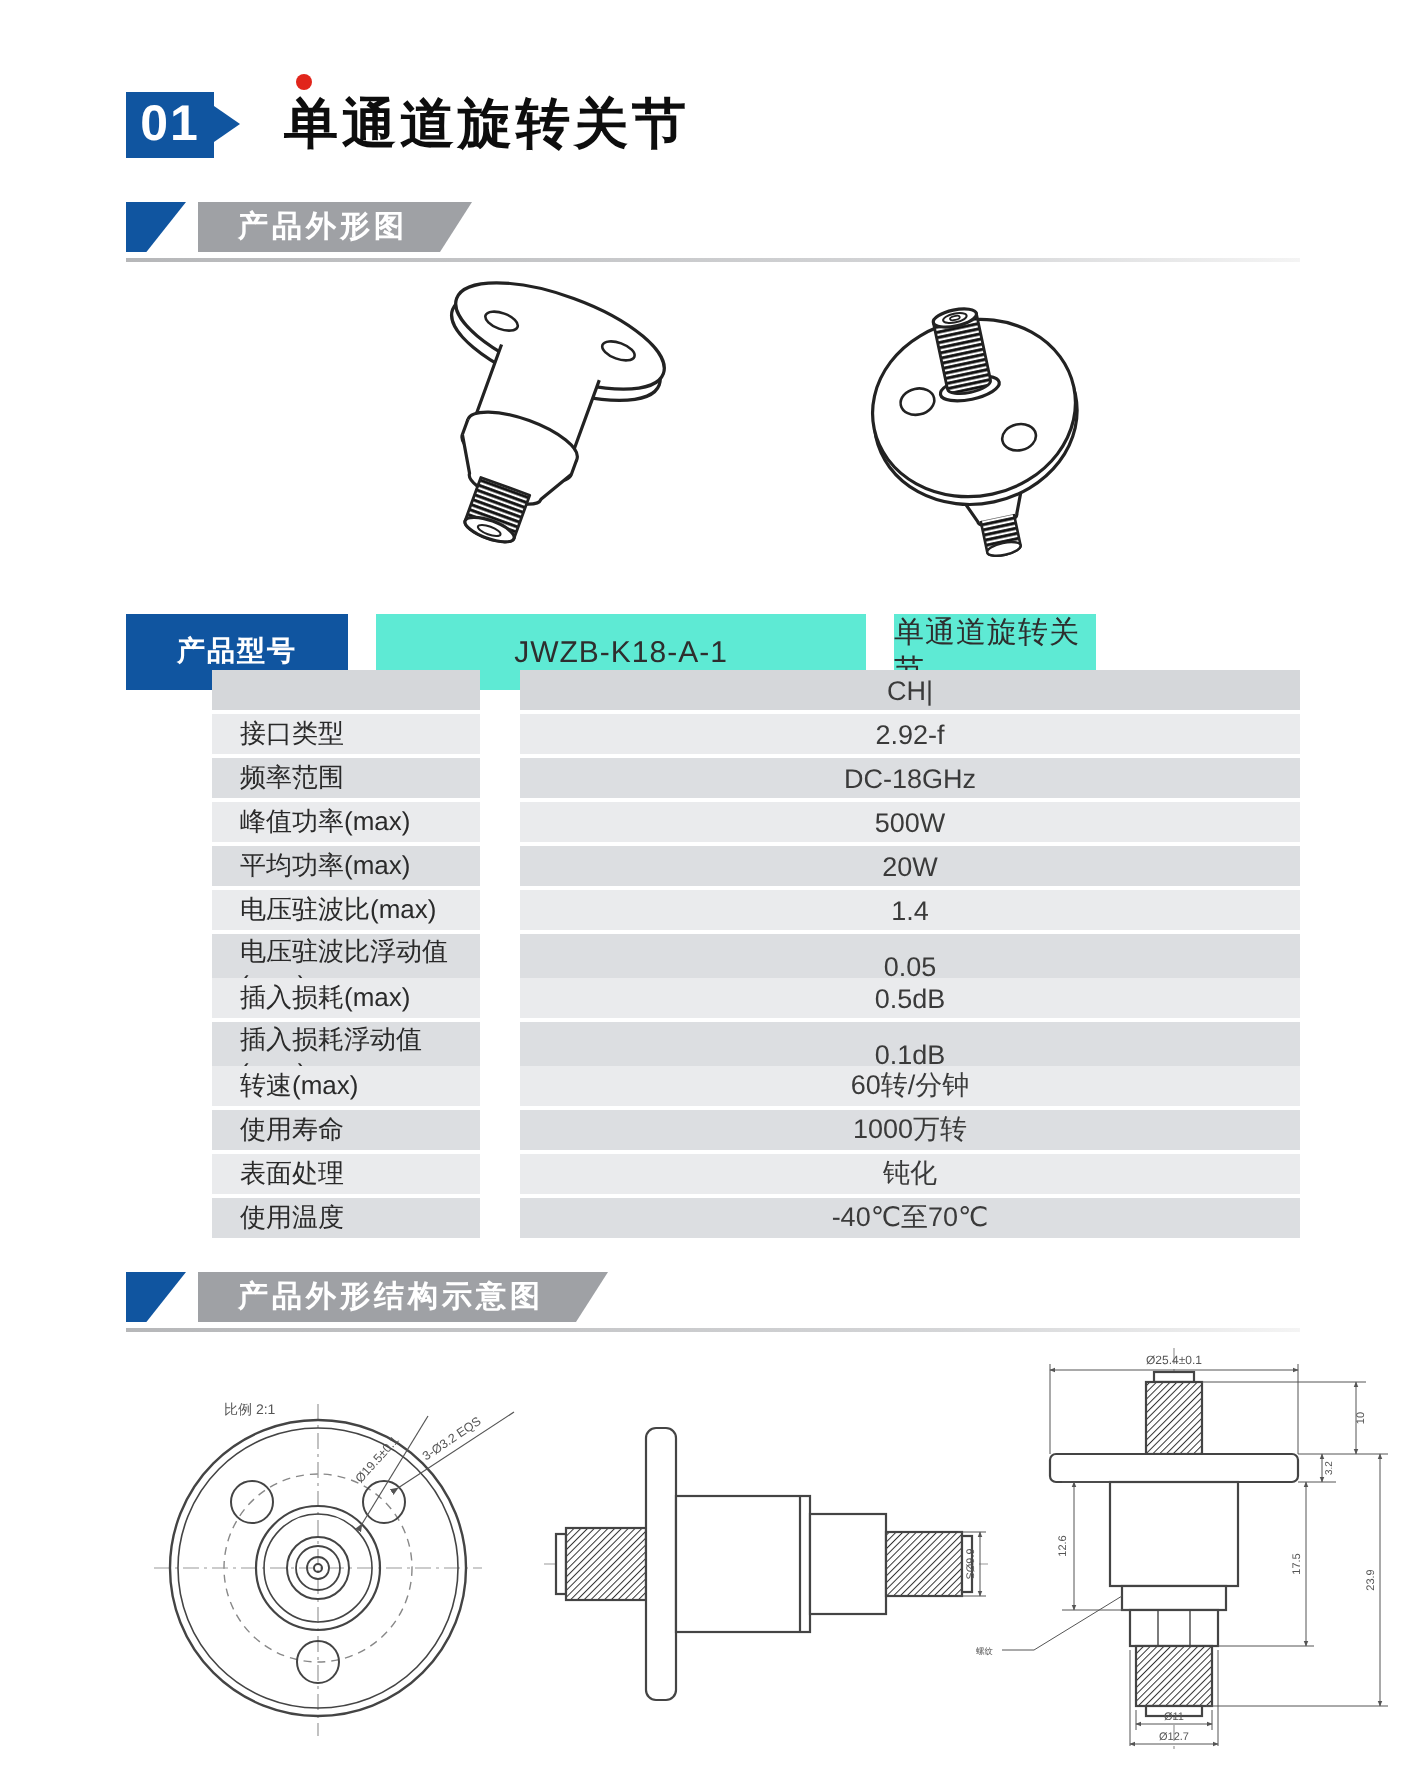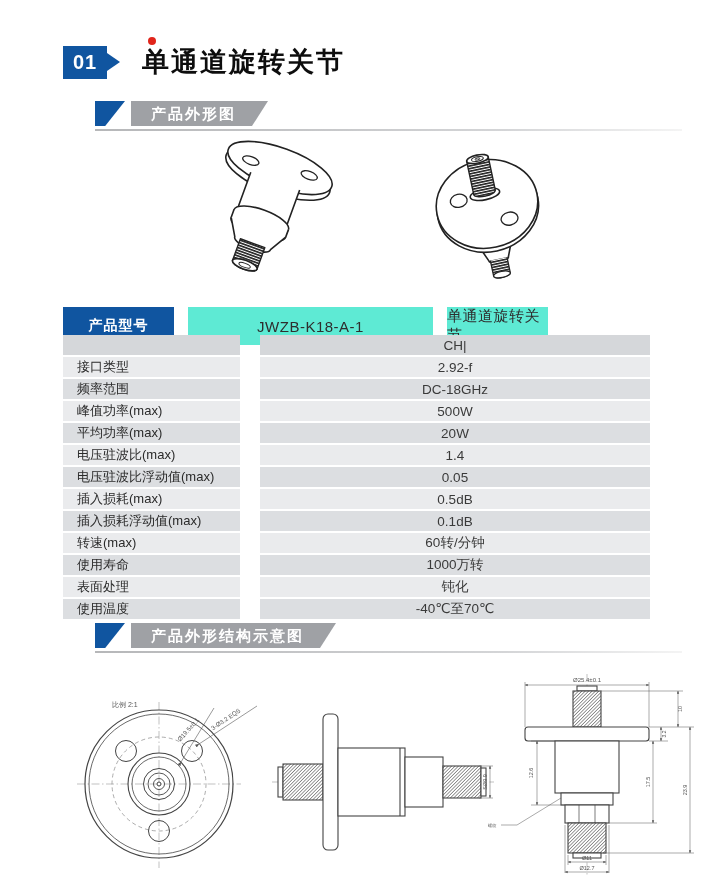--- a/index.html
+++ b/index.html
@@ -1,45 +1,45 @@
 <!DOCTYPE html>
 <html><head>
 <meta charset="utf-8">
 <style>
   html,body{margin:0;padding:0;background:#fff;}
   .page{position:relative;width:709px;height:883px;background:#fff;overflow:hidden;
         font-family:"Liberation Sans","DejaVu Sans",sans-serif;}
 
   
   .doc-header{position:absolute;left:63px;top:44px;display:flex;align-items:center;}
-  .badge{width:44px;height:33px;background:#1055a0;color:#fff;font-size:20px;font-weight:bold;
+  .badge{width:44px;height:33px;background:#1055a0;color:#fff;font-size:25px;font-weight:bold;
          display:flex;align-items:center;justify-content:center;letter-spacing:1px;}
   .badge-arrow{width:0;height:0;border-top:9px solid transparent;border-bottom:9px solid transparent;
                border-left:13px solid #1055a0;margin-left:0px;}
   .doc-title{margin-left:22px;font-size:27px;font-weight:bold;color:#0d0d0d;letter-spacing:2px;position:relative;}
   .red-dot{position:absolute;left:6px;top:-7px;width:8px;height:8px;border-radius:50%;background:#e1251b;}
 
   
-  .section{position:absolute;left:63px;width:587px;height:30px;margin-left:32px;}
+  .section{position:absolute;left:63px;width:587px;height:30px;}
   .tri{position:absolute;left:0;top:0;width:30px;height:25px;background:#1055a0;
        clip-path:polygon(0 0,100% 0,34% 100%,0 100%);}
   .banner{position:absolute;left:36px;top:0;height:25px;background:#9fa1a5;color:#fff;
           font-size:15px;font-weight:bold;letter-spacing:2px;line-height:25px;
           padding:0 32px 0 20px;clip-path:polygon(0 0,100% 0,calc(100% - 16px) 100%,0 100%);}
   .rule{position:absolute;left:0;top:28px;width:587px;height:2px;
         background:linear-gradient(to right,#b6b7b9,#d4d5d7 70%,#f4f4f4);}
 
   
   .spec-table{position:absolute;left:63px;top:307px;width:587px;font-size:13px;color:#333;}
   .thead{display:grid;grid-template-columns:111px 245px 101px 1fr;gap:14px;height:25px;margin-bottom:3px;}
   .cell{display:flex;align-items:center;justify-content:center;}
   .blue{background:#1055a0;color:#fff;font-weight:bold;font-size:14px;letter-spacing:1px;}
   .white{background:#5eead4;color:#2e2e2e;font-size:15px;letter-spacing:0.5px;}
   .trow{display:grid;grid-template-columns:177px 1fr;gap:20px;height:20px;margin-bottom:2px;}
-  .lcell{display:flex;align-items:center;padding-left:14px;color:#2a2a2a;}
+  .lcell{display:flex;align-items:center;padding-left:14px;color:#2a2a2a;margin-left:43px;}
   .vcell{display:flex;align-items:center;justify-content:center;color:#3a3a3a;font-size:13.5px;}
   .trow.light > div{background:#eaebed;}
   .trow.dark  > div{background:#dcdee1;}
   .trow.ch    > div{background:#d5d7da;}
 
   
   svg{display:block;}
   svg text{font-family:"Liberation Sans","DejaVu Sans",sans-serif;fill:#555;}
   .photo-left{position:absolute;left:188px;top:134px;}
   .photo-right{position:absolute;left:392px;top:138px;}
@@ -165,21 +165,21 @@
     <div class="trow light">
       <div class="lcell">表面处理</div>
       <div class="vcell">钝化</div>
     </div>
     <div class="trow dark">
       <div class="lcell">使用温度</div>
       <div class="vcell">-40℃至70℃</div>
     </div>
   </div>
 
-  <div class="section" style="top:623px;padding-left:47px;">
+  <div class="section" style="top:636px;padding-left:47px;">
     <div class="tri"></div>
     <div class="banner">产品外形结构示意图</div>
     <div class="rule"></div>
   </div>
 
   <svg class="draw-front" width="195" height="200" viewBox="0 0 195 200">
     <defs>
       <marker id="mF" viewBox="0 0 10 10" refX="1" refY="5" markerWidth="7" markerHeight="7" orient="auto-start-reverse">
         <path d="M10,1 L0,5 L10,9 z" fill="#555"></path>
       </marker>

